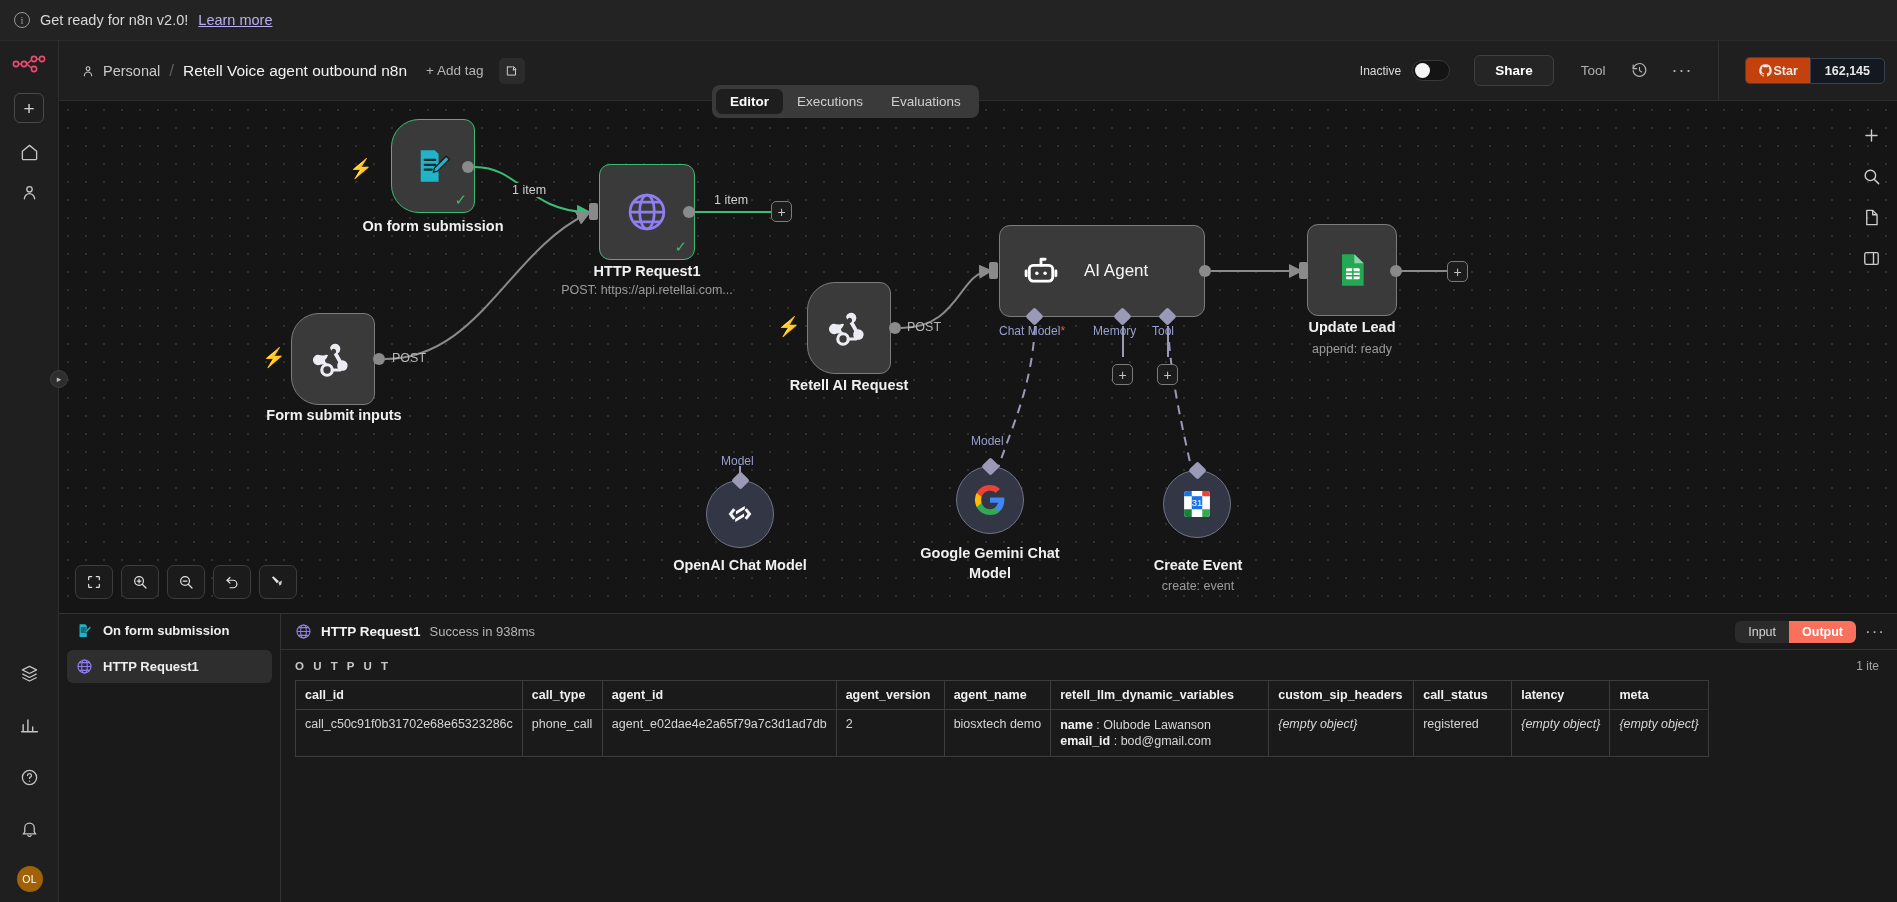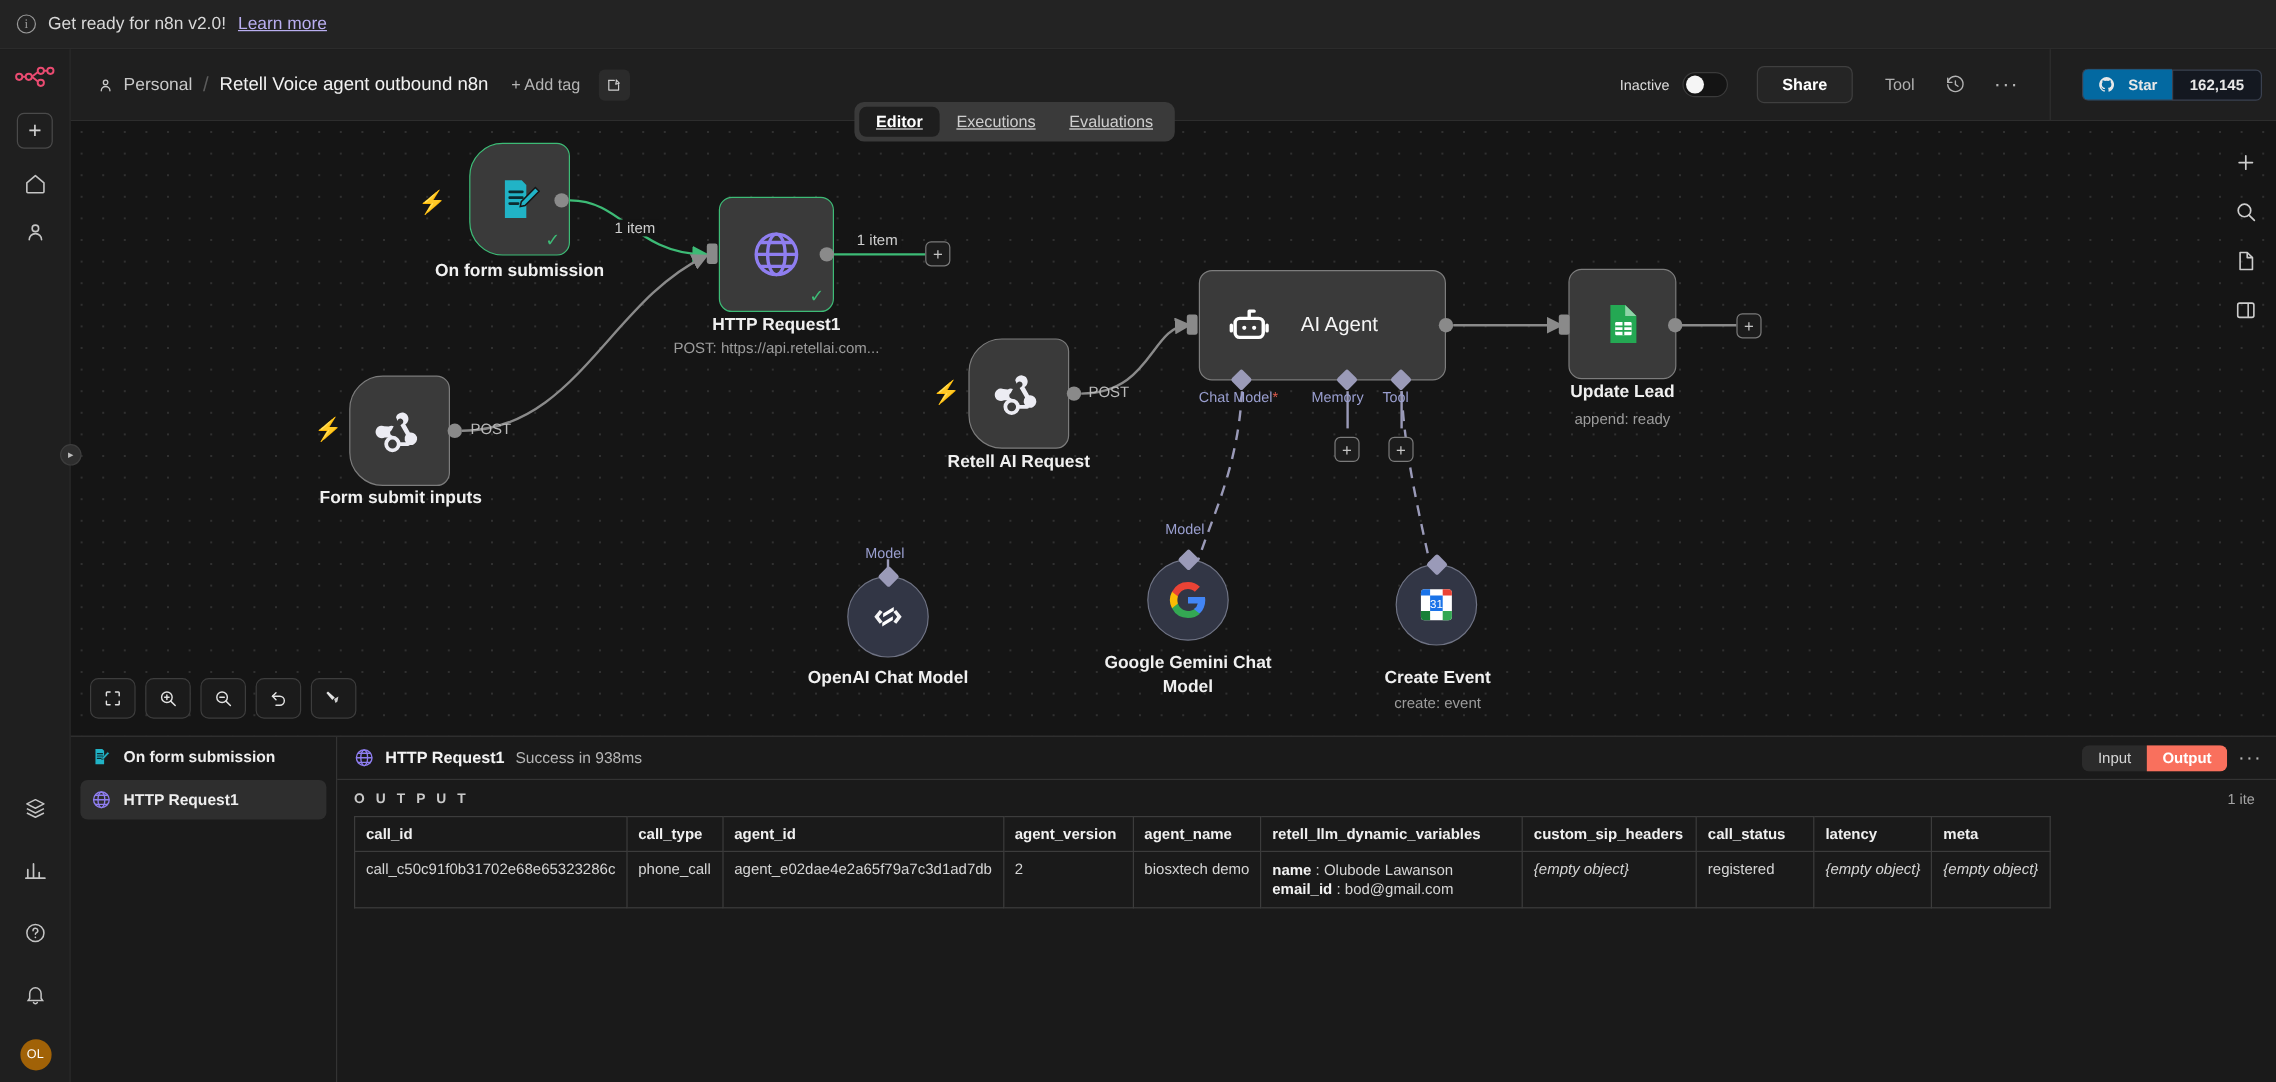--- a/index.html
+++ b/index.html
@@ -86,33 +86,33 @@
   .share-btn {
     margin-left: 24px; padding: 7px 20px; border: 1px solid #3f3f3f;
     border-radius: 6px; background: #252525; color: #fff;
     font-size: 13.5px; font-weight: bold; cursor: pointer;
   }
   .saved-lbl { margin-left: 27px; font-size: 13.5px; color: #b0b0b0; }
   .hist-icon { margin-left: 25px; color: #b4b4b4; cursor: pointer; display:flex; }
   .dots-icon { margin-left: 24px; color: #b4b4b4; cursor: pointer; font-size: 18px; letter-spacing: 1px; }
   .star-wrap { display: flex; align-items: center; margin-left: 26px; margin-right: 0; border-left: 1px solid #2f2f2f; padding-left: 26px; height: 100%; }
   .star-btn {
-    display: flex; align-items: center; gap: 10px; background: #0369a1;
+    display: flex; align-items: center; gap: 0; background: #c2410c;
     border: 1px solid #3a4150; border-right: none; border-radius: 5px 0 0 5px;
     padding: 5px 12px; font-size: 12.5px; color: #e8e8e8; font-weight: bold; cursor: pointer;
   }
   .star-count {
     background: #141820; border: 1px solid #3a4150; border-radius: 0 5px 5px 0;
     padding: 5px 14px; font-size: 12.5px; color: #e8e8e8; font-weight: bold; cursor: pointer;
   }
 
   
   .tabs {
     position: absolute; top: 85px; left: 712px; z-index: 30;
-    display: flex; gap: 0; background: #3a3a3a; border-radius: 8px; padding: 4px; text-decoration: underline;
+    display: flex; gap: 0; background: #3a3a3a; border-radius: 8px; padding: 4px;
   }
   .tab { padding: 5px 14px; font-size: 13.5px; color: #cfcfcf; border-radius: 6px; cursor: pointer; }
   .tab.active { background: #1e1e1e; color: #fff; font-weight: bold; }
 
   
   .canvas {
     position: absolute; top: 101px; left: 59px; width: 1838px; height: 512px;
     background-color: #151515;
     background-image: radial-gradient(circle, #303030 1px, transparent 1px);
     background-size: 18px 18px;

